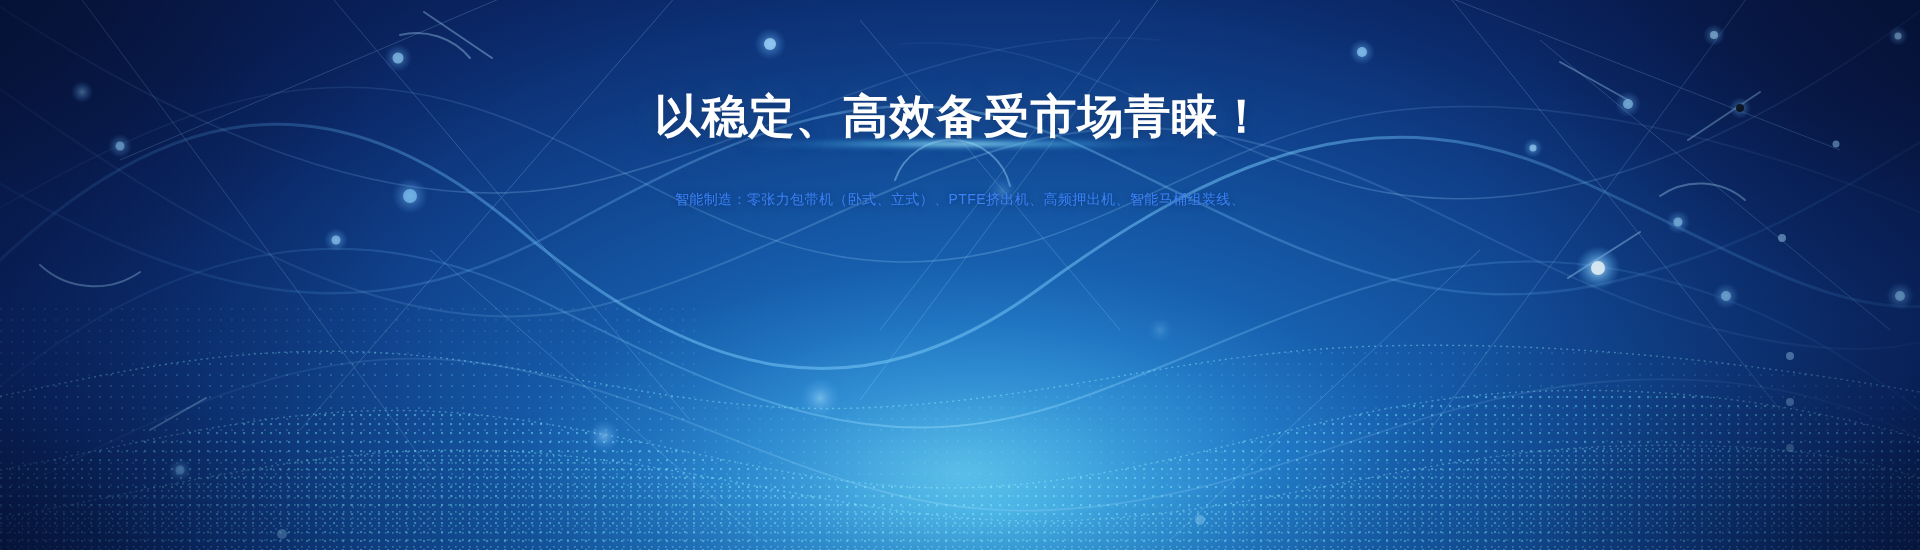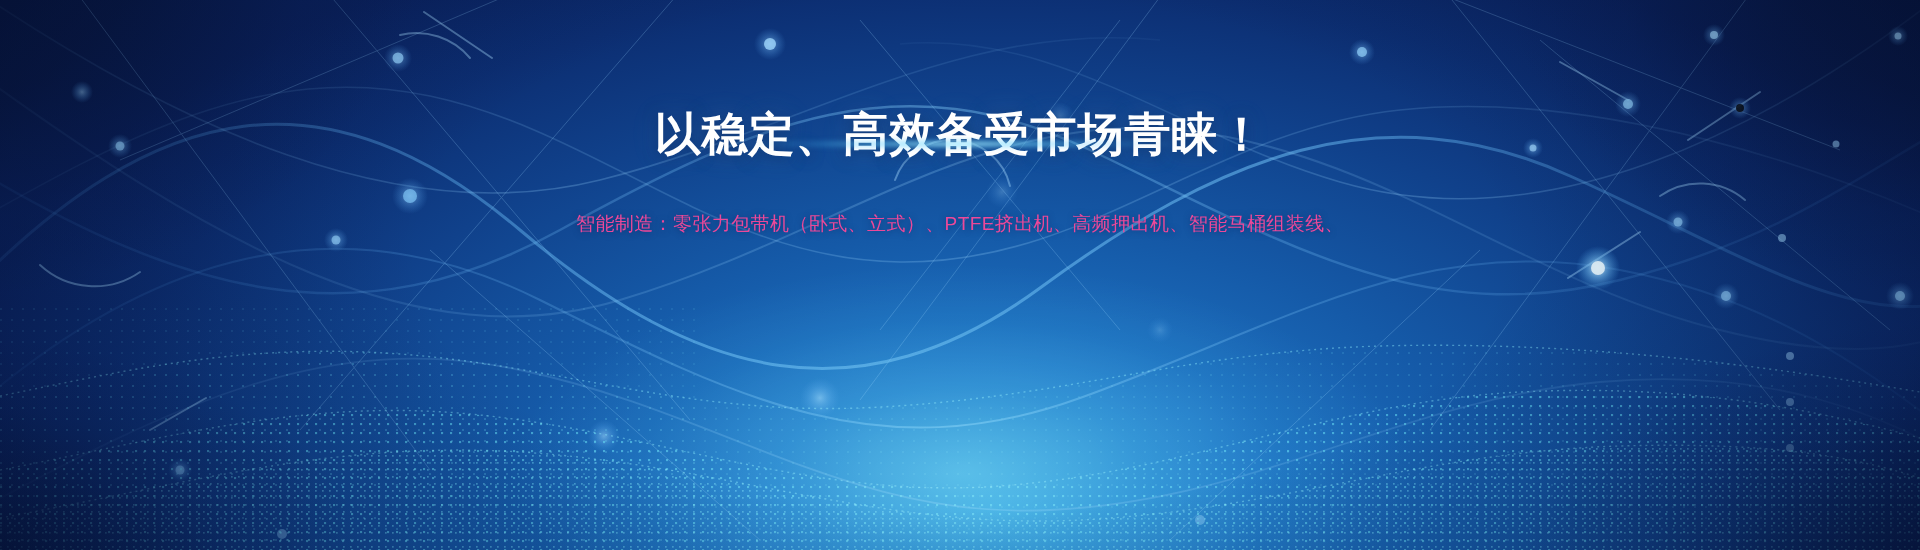--- a/index.html
+++ b/index.html
@@ -62,38 +62,38 @@
   }
 
   .headline {
     color: #ffffff;
     font-weight: bold;
     letter-spacing: 1px;
     line-height: 1.08;
     text-shadow: 0 2px 14px rgba(6,28,78,0.55), 0 0 26px rgba(130,210,255,0.22);
   }
   .headline-1 { font-size: 46px; }
-  .headline-2 { font-size: 46px; margin-top: 24px; position: relative; }
+  .headline-2 { font-size: 46px; margin-top: 6px; position: relative; }
 
   .glow-streak {
     position: absolute;
     left: 50%;
     transform: translateX(-50%);
     top: 52px;
     width: 470px;
     height: 12px;
     background: radial-gradient(ellipse 235px 6px at 50% 50%, rgba(190,245,255,0.95) 0%, rgba(110,215,255,0.55) 34%, rgba(70,185,245,0.18) 66%, rgba(60,170,240,0) 100%);
     filter: blur(2px);
     z-index: 41;
   }
 
   .subtitle {
     margin-top: 40px;
-    color: #ec4899;
-    font-size: 19px;
+    color: #3b82f6;
+    font-size: 14px;
     line-height: 2.5;
     letter-spacing: 0.4px;
     text-shadow: 0 1px 6px rgba(8,34,90,0.55);
   }
   .sub-line { white-space: nowrap; }
 </style>
 </head>
 <body>
 
 <div id="banner">

